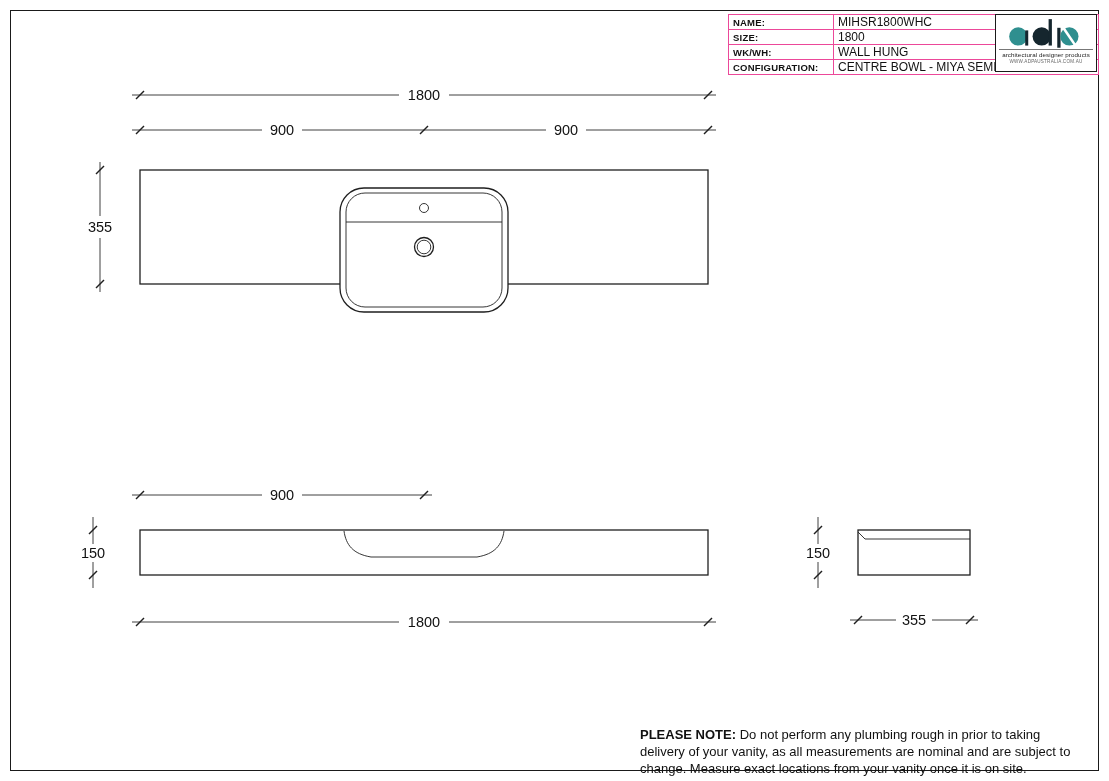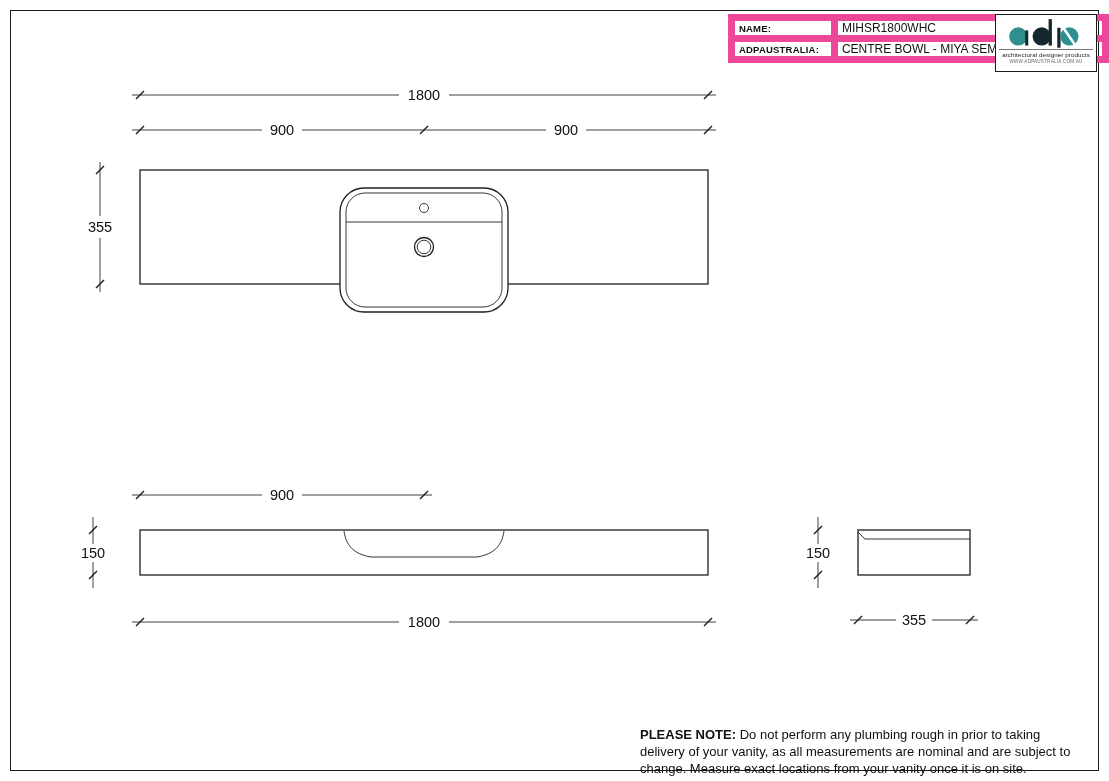--- a/index.html
+++ b/index.html
@@ -22,21 +22,21 @@
   .tick{stroke:#1f1f1f;stroke-width:1.4;}
   text.dimtext{
     font-family:"Liberation Sans", sans-serif;
     font-size:14.5px;fill:#111;text-anchor:middle;
   }
 
   
   .titleblock{position:absolute;left:728px;top:14px;}
   .titleblock table{border-collapse:collapse;table-layout:fixed;}
   .titleblock td{
-    border:7px solid #ec4899;height:13.5px;padding:0 8px 0 4px;
+    border:1px solid #ec4899;height:13.5px;padding:0 8px 0 4px;
     vertical-align:middle;white-space:nowrap;overflow:hidden;
   }
   .titleblock td.lbl{width:92px;font-size:9.5px;font-weight:bold;letter-spacing:0.2px;}
   .titleblock td.val{width:164px;font-size:12px;}
 
   
   .logobox{
     position:absolute;left:995px;top:14px;width:102px;height:58px;
     border:1px solid #1a1a1a;box-sizing:border-box;
     display:flex;flex-direction:column;align-items:center;background:#fff;
@@ -151,21 +151,29 @@
 </svg>
 
 <div class="titleblock">
   <table>
     <tbody>
       <tr>
         <td class="lbl">NAME:</td>
         <td class="val">MIHSR1800WHC</td>
       </tr>
       <tr>
-        <td class="lbl">ADPAUSTRALIA:</td>
+        <td class="lbl">SIZE:</td>
+        <td class="val">1800</td>
+      </tr>
+      <tr>
+        <td class="lbl">WK/WH:</td>
+        <td class="val">WALL HUNG</td>
+      </tr>
+      <tr>
+        <td class="lbl">CONFIGURATION:</td>
         <td class="val">CENTRE BOWL - MIYA SEMI-RECESSED 550</td>
       </tr>
     </tbody>
   </table>
 </div>
 
 <div class="logobox">
   <svg class="logo-art" width="78" height="30" viewBox="0 0 90 34">
 
     <circle cx="13" cy="21" r="10.5" fill="#2f8f8f"></circle>

